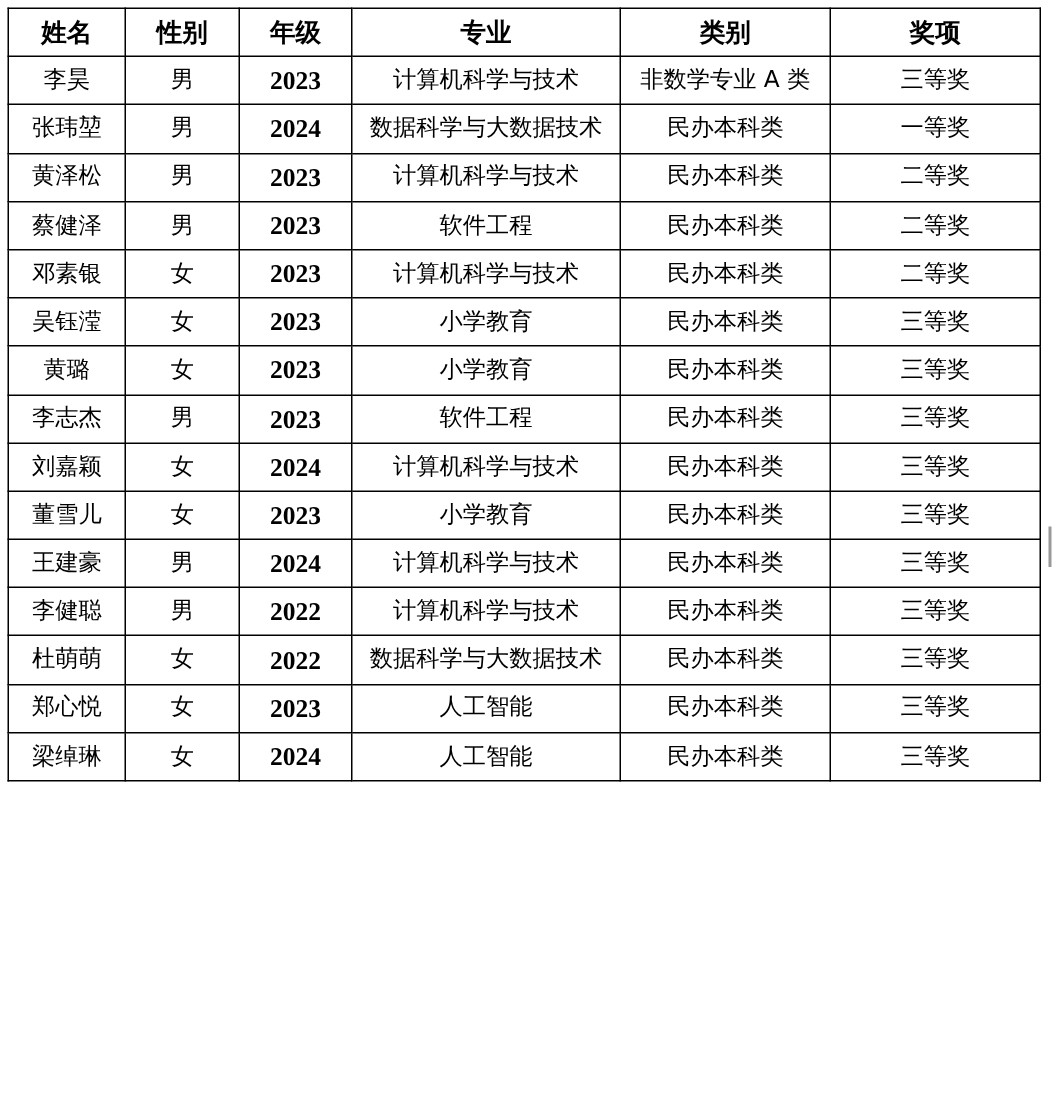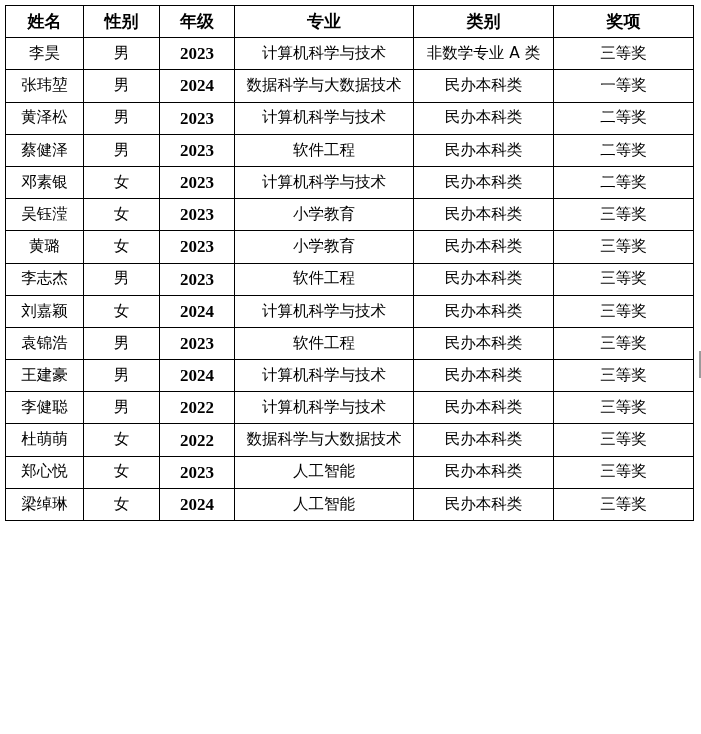--- a/index.html
+++ b/index.html
@@ -150,24 +150,24 @@
       </tr>
       <tr>
         <td>刘嘉颖</td>
         <td>女</td>
         <td class="year">2024</td>
         <td>计算机科学与技术</td>
         <td>民办本科类</td>
         <td>三等奖</td>
       </tr>
       <tr>
-        <td>袁锦浩</td>
-        <td>男</td>
-        <td class="year">2023</td>
-        <td>软件工程</td>
+        <td>董雪儿</td>
+        <td>女</td>
+        <td class="year">2023</td>
+        <td>小学教育</td>
         <td>民办本科类</td>
         <td>三等奖</td>
       </tr>
       <tr>
         <td>王建豪</td>
         <td>男</td>
         <td class="year">2024</td>
         <td>计算机科学与技术</td>
         <td>民办本科类</td>
         <td>三等奖</td>

